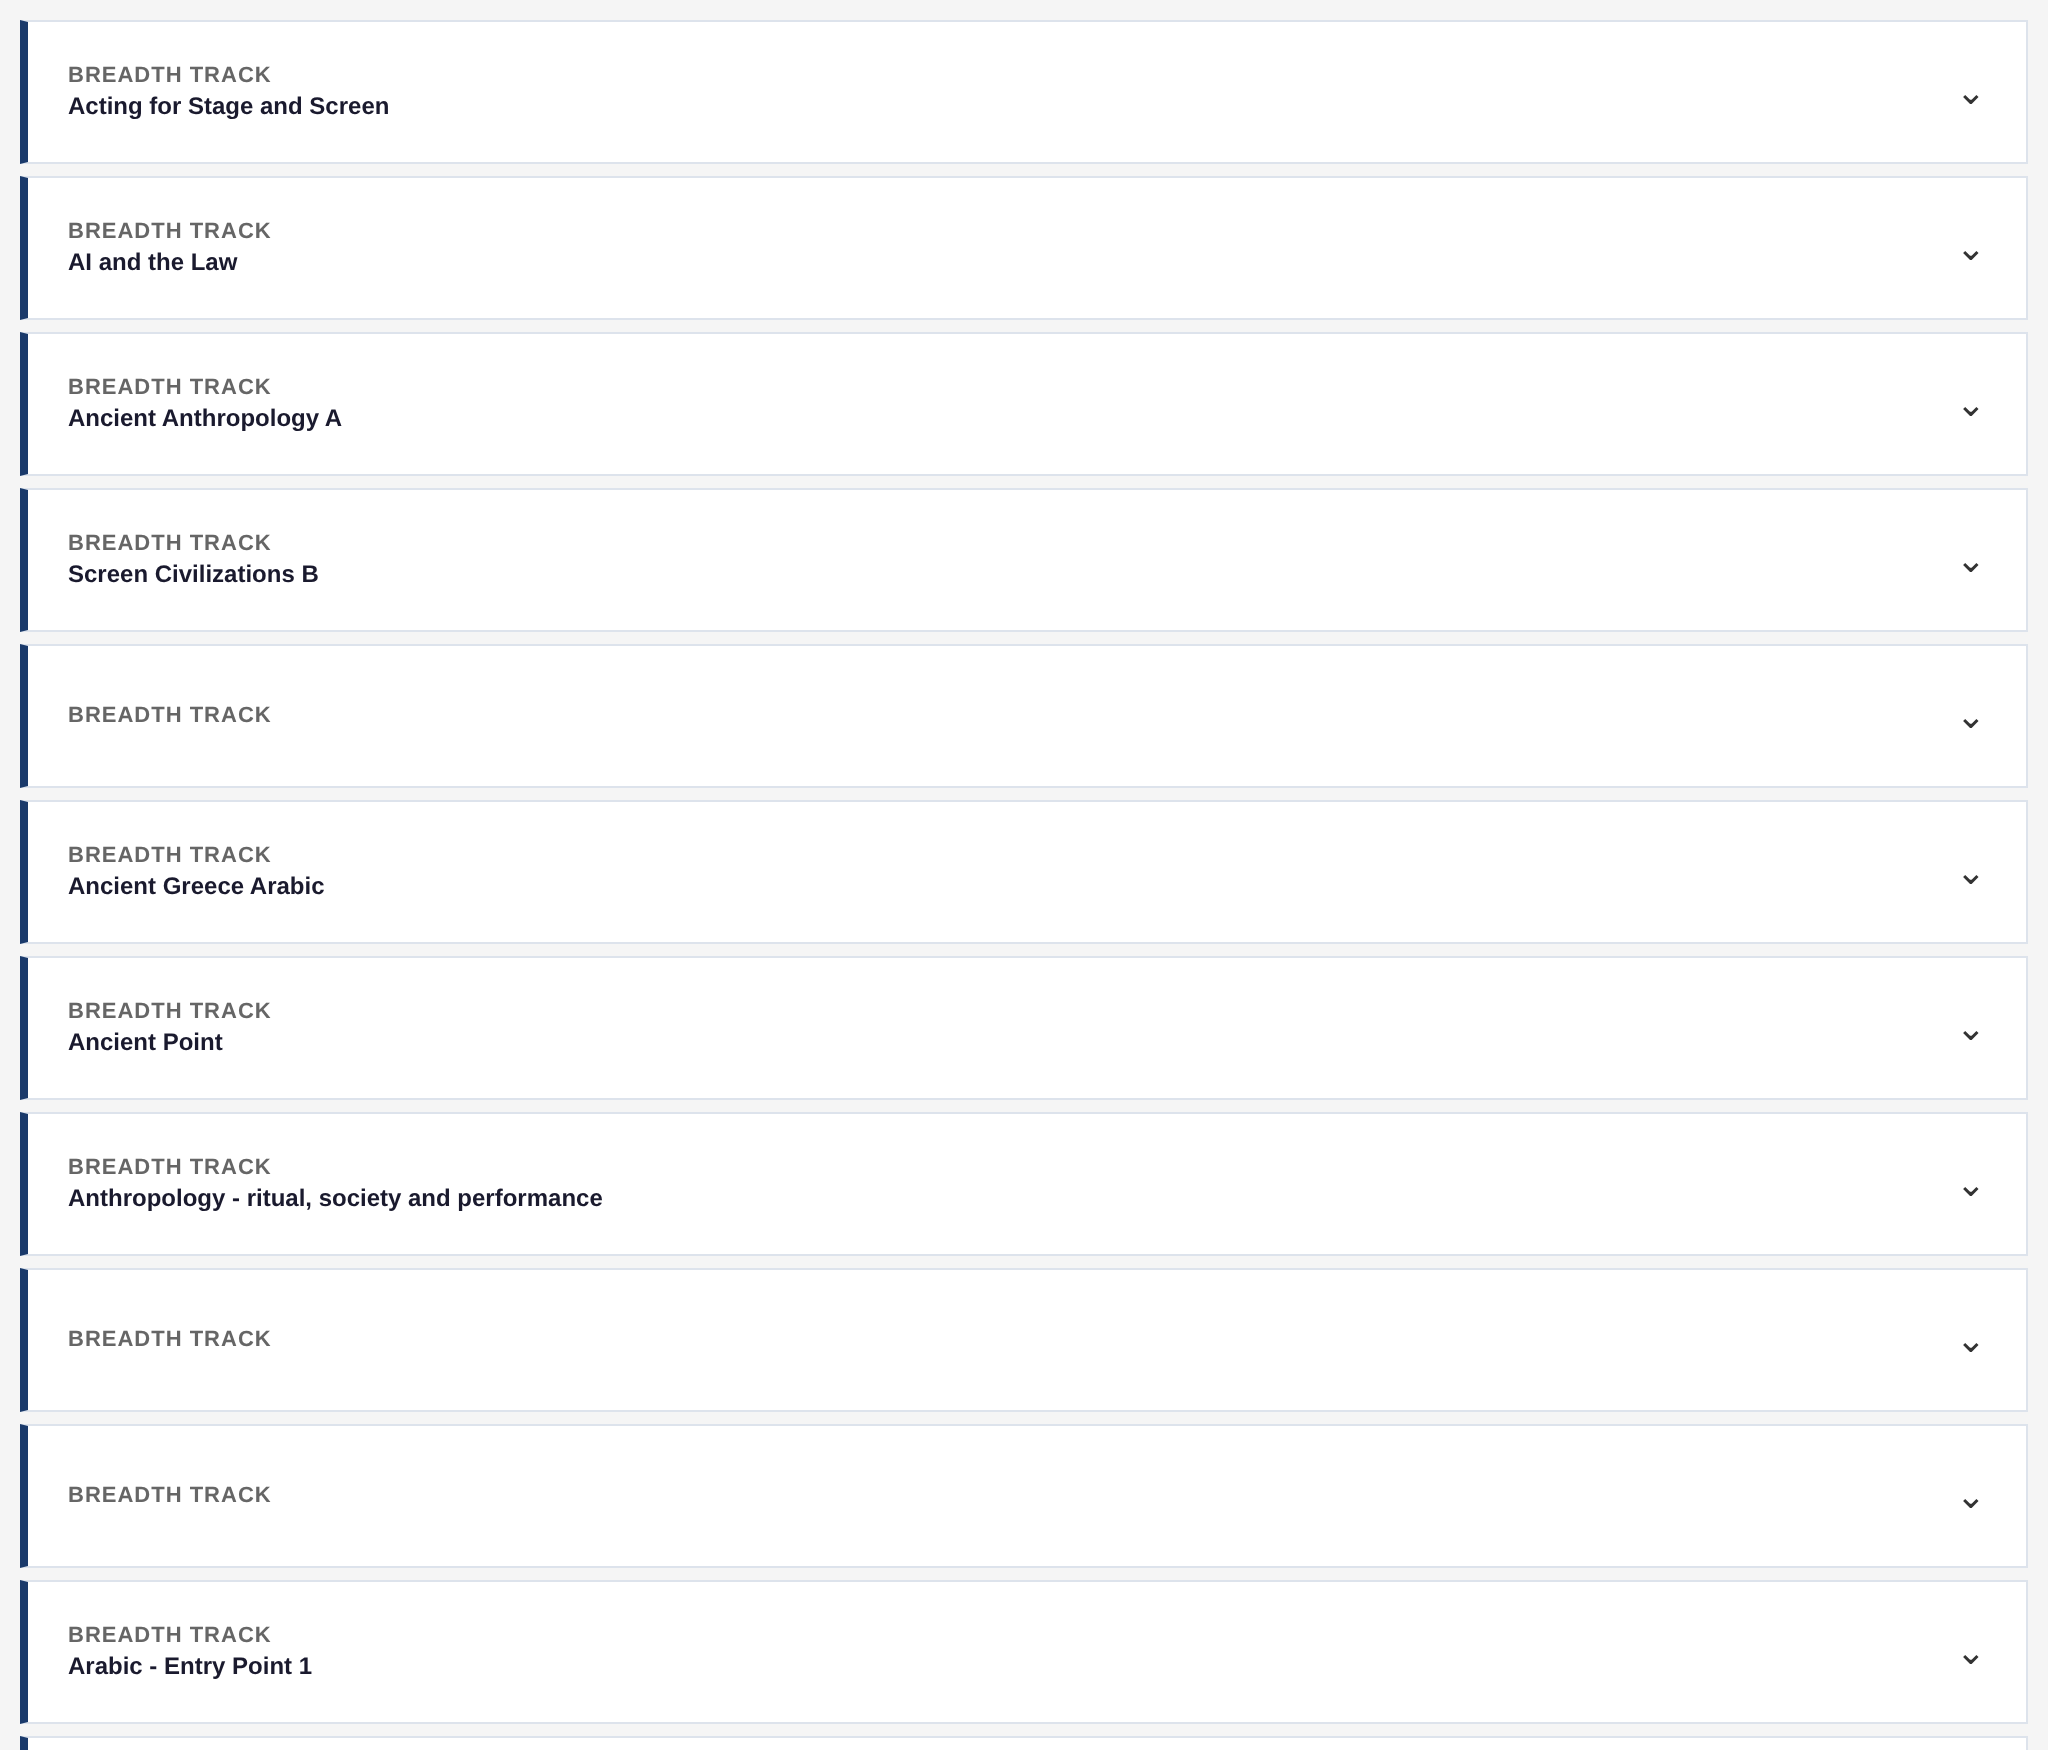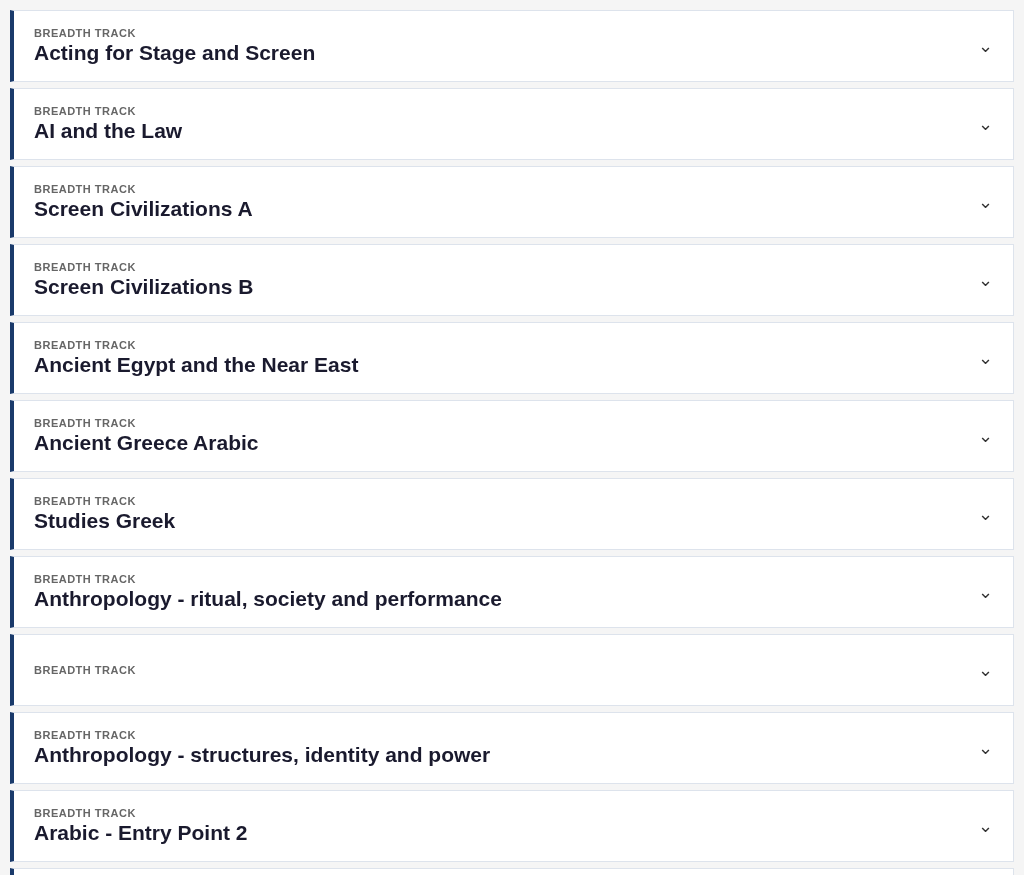--- a/index.html
+++ b/index.html
@@ -42,21 +42,21 @@
 
     .track-label {
       font-size: 11px;
       font-weight: 600;
       color: #666;
       text-transform: uppercase;
       letter-spacing: 0.5px;
     }
 
     .track-title {
-      font-size: 21px;
+      font-size: 12px;
       font-weight: 700;
       color: #1a1a2e;
     }
 
     .chevron-icon {
       font-size: 18px;
       color: #333;
       flex-shrink: 0;
       margin-left: 20px;
     }
@@ -75,76 +75,74 @@
     <div class="accordion-item">
       <div class="accordion-content">
         <span class="track-label">BREADTH TRACK</span>
         <span class="track-title">AI and the Law</span>
       </div>
       <span class="chevron-icon">⌄</span>
     </div>
     <div class="accordion-item">
       <div class="accordion-content">
         <span class="track-label">BREADTH TRACK</span>
-        <span class="track-title">Screen Civilizations A</span>
+        <span class="track-title">Ancient Anthropology A</span>
       </div>
       <span class="chevron-icon">⌄</span>
     </div>
     <div class="accordion-item">
       <div class="accordion-content">
         <span class="track-label">BREADTH TRACK</span>
         <span class="track-title">Screen Civilizations B</span>
       </div>
       <span class="chevron-icon">⌄</span>
     </div>
     <div class="accordion-item">
       <div class="accordion-content">
         <span class="track-label">BREADTH TRACK</span>
-        <span class="track-title">Ancient Egypt and the Near East</span>
       </div>
       <span class="chevron-icon">⌄</span>
     </div>
     <div class="accordion-item">
       <div class="accordion-content">
         <span class="track-label">BREADTH TRACK</span>
         <span class="track-title">Ancient Greece Arabic</span>
       </div>
       <span class="chevron-icon">⌄</span>
     </div>
     <div class="accordion-item">
       <div class="accordion-content">
         <span class="track-label">BREADTH TRACK</span>
-        <span class="track-title">Studies Greek</span>
+        <span class="track-title">Ancient Point</span>
       </div>
       <span class="chevron-icon">⌄</span>
     </div>
     <div class="accordion-item">
       <div class="accordion-content">
         <span class="track-label">BREADTH TRACK</span>
         <span class="track-title">Anthropology - ritual, society and performance</span>
       </div>
       <span class="chevron-icon">⌄</span>
     </div>
     <div class="accordion-item">
       <div class="accordion-content">
         <span class="track-label">BREADTH TRACK</span>
       </div>
       <span class="chevron-icon">⌄</span>
     </div>
     <div class="accordion-item">
       <div class="accordion-content">
         <span class="track-label">BREADTH TRACK</span>
-        <span class="track-title">Anthropology - structures, identity and power</span>
       </div>
       <span class="chevron-icon">⌄</span>
     </div>
     <div class="accordion-item">
       <div class="accordion-content">
         <span class="track-label">BREADTH TRACK</span>
-        <span class="track-title">Arabic - Entry Point 2</span>
+        <span class="track-title">Arabic - Entry Point 1</span>
       </div>
       <span class="chevron-icon">⌄</span>
     </div>
     <div class="accordion-item">
       
       
     </div>
   </div>
 
 </body></html>

